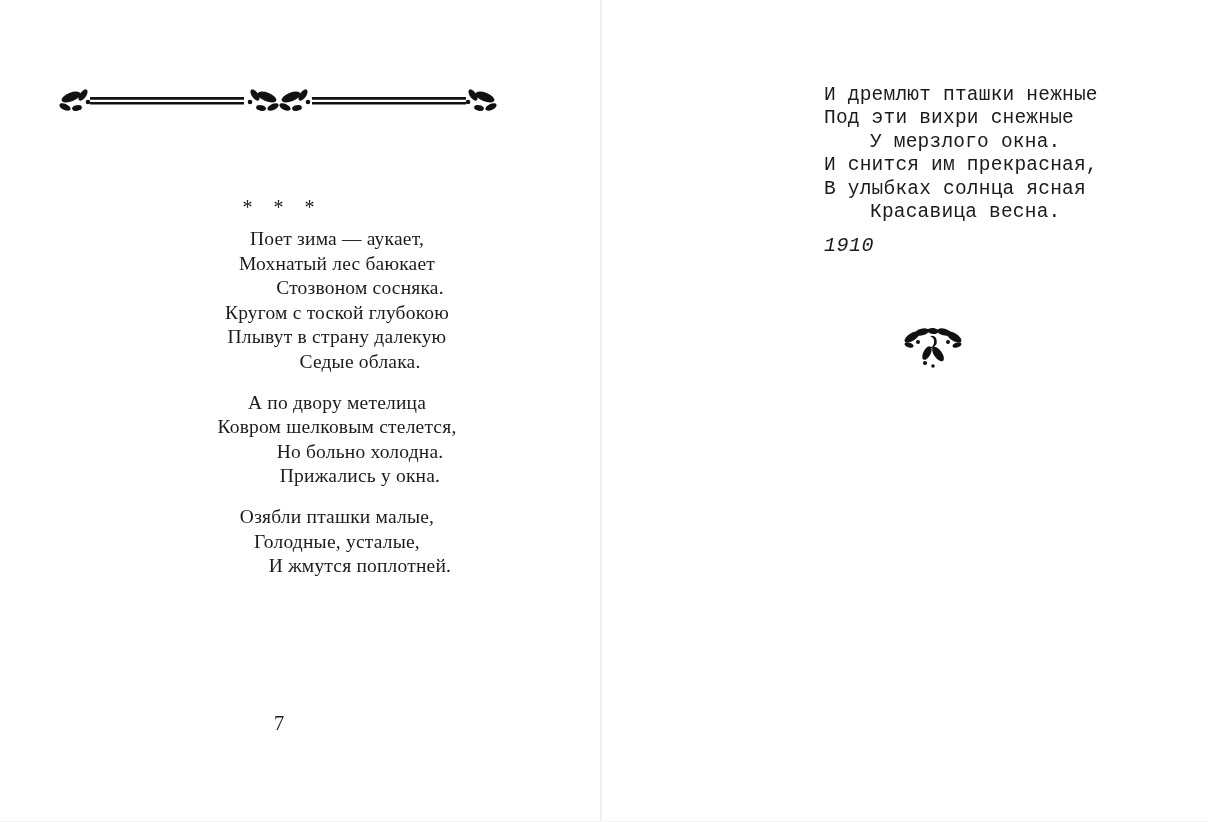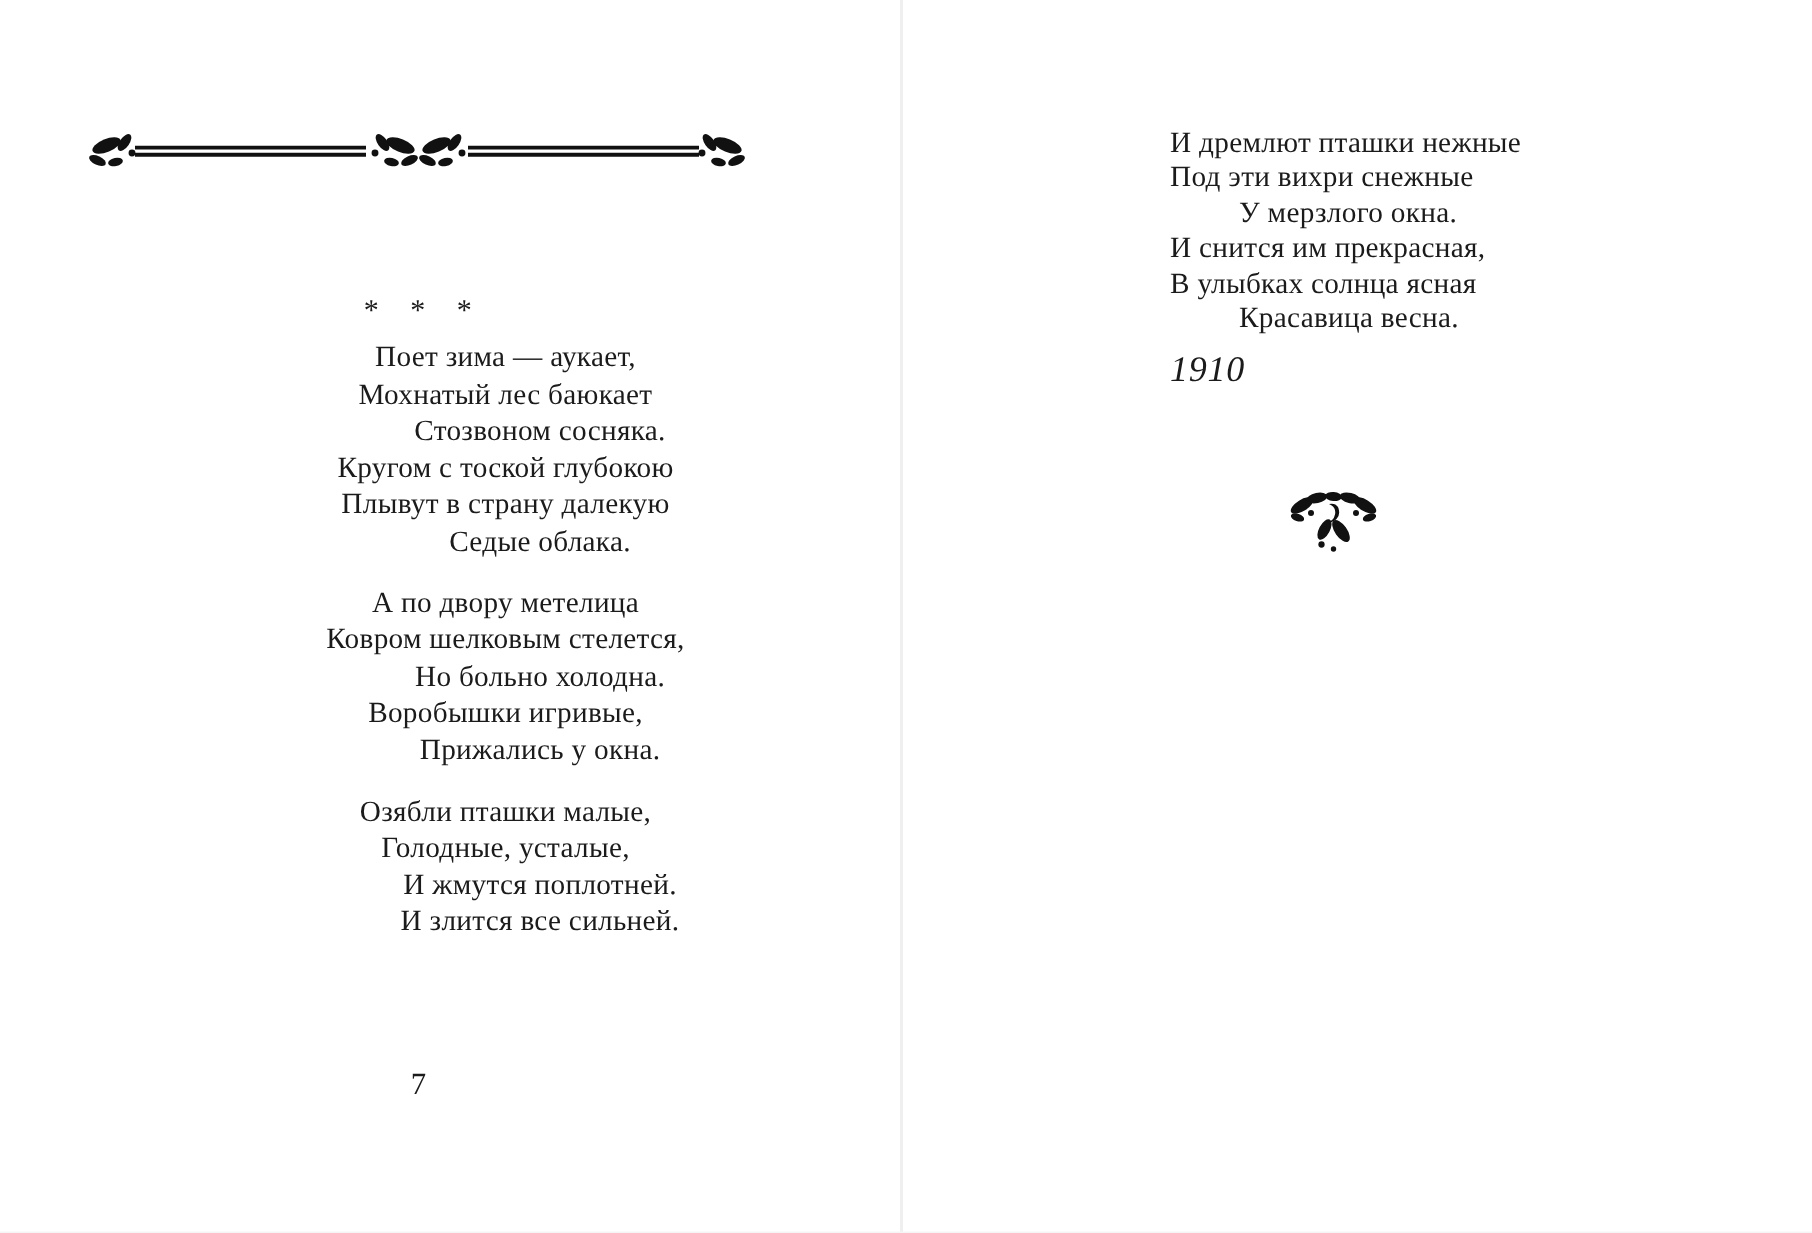--- a/index.html
+++ b/index.html
@@ -18,21 +18,21 @@
     background: #efefef;
   }
   .bottom-edge {
     position: absolute; left: 0; bottom: 0;
     width: 1208px; height: 1px;
     background: #f5f5f5;
   }
 
   .page { position: absolute; top: 0; height: 822px; }
   .page-left  { left: 0;   width: 600px; }
-  .page-right { left: 568px; width: 572px; }
+  .page-right { left: 612px; width: 572px; font-family: Liberation Mono, monospace; }
 
   
   .divider { position: absolute; left: 58px; top: 88px; width: 440px; height: 28px; }
   .divider svg, .fleuron svg { display: block; width: 100%; height: 100%; }
 
   
   .section-marker {
     position: absolute; left: 172px; top: 196px; width: 214px;
     text-align: center;
     font-size: 20px;
@@ -54,21 +54,21 @@
   
   .poem-right {
     position: absolute; left: 212px; top: 84px; width: 340px;
     font-size: 19.5px;
     letter-spacing: 0.2px;
   }
   .poem-right .line { line-height: 23.4px; }
 
   .year {
     position: absolute; left: 212px; top: 234px;
-    font-size: 24px;
+    font-size: 20px;
     font-style: italic;
     letter-spacing: 0.5px;
   }
 
   .fleuron {
     position: absolute; left: 289px; top: 326px; width: 64px; height: 44px;
   }
 
   .page-number {
     position: absolute; left: 172px; top: 712px; width: 214px;
@@ -118,28 +118,26 @@
         <div class="line">Мохнатый лес баюкает</div>
         <div class="line indent">Стозвоном сосняка.</div>
         <div class="line">Кругом с тоской глубокою</div>
         <div class="line">Плывут в страну далекую</div>
         <div class="line indent">Седые облака.</div>
       </div>
       <div class="stanza">
         <div class="line">А по двору метелица</div>
         <div class="line">Ковром шелковым стелется,</div>
         <div class="line indent">Но больно холодна.</div>
-        <div class="line">Воробышки игривые,</div>
         <div class="line indent">Прижались у окна.</div>
       </div>
       <div class="stanza">
         <div class="line">Озябли пташки малые,</div>
         <div class="line">Голодные, усталые,</div>
         <div class="line indent">И жмутся поплотней.</div>
-        <div class="line indent">И злится все сильней.</div>
       </div>
     </div>
 
     <div class="page-number">7</div>
   </div>
 
   <div class="page page-right">
 
     <div class="poem-right">
       <div class="stanza">

